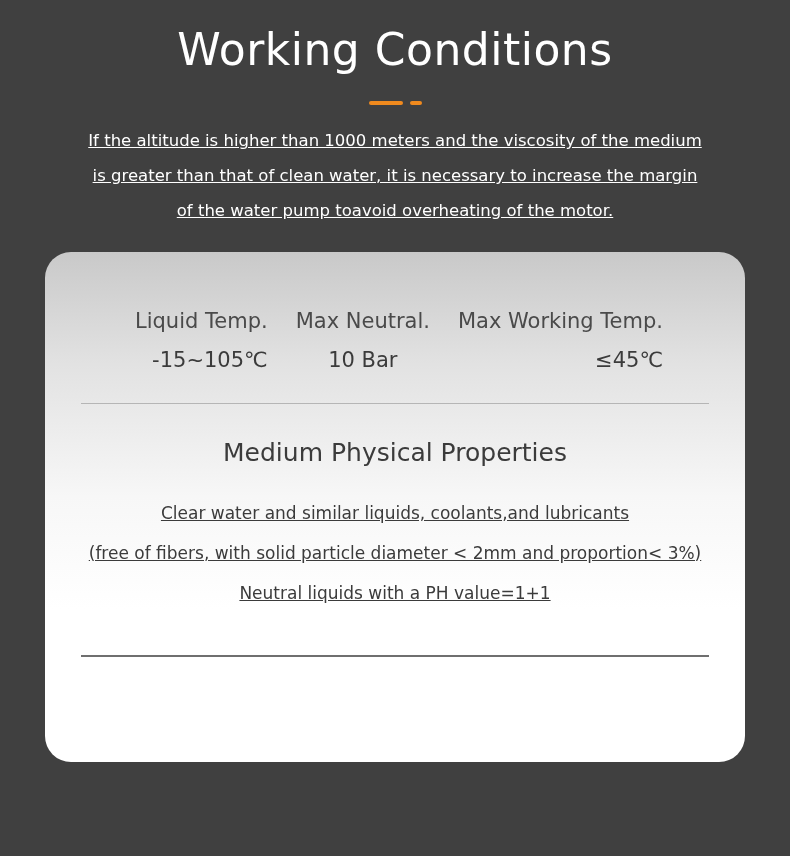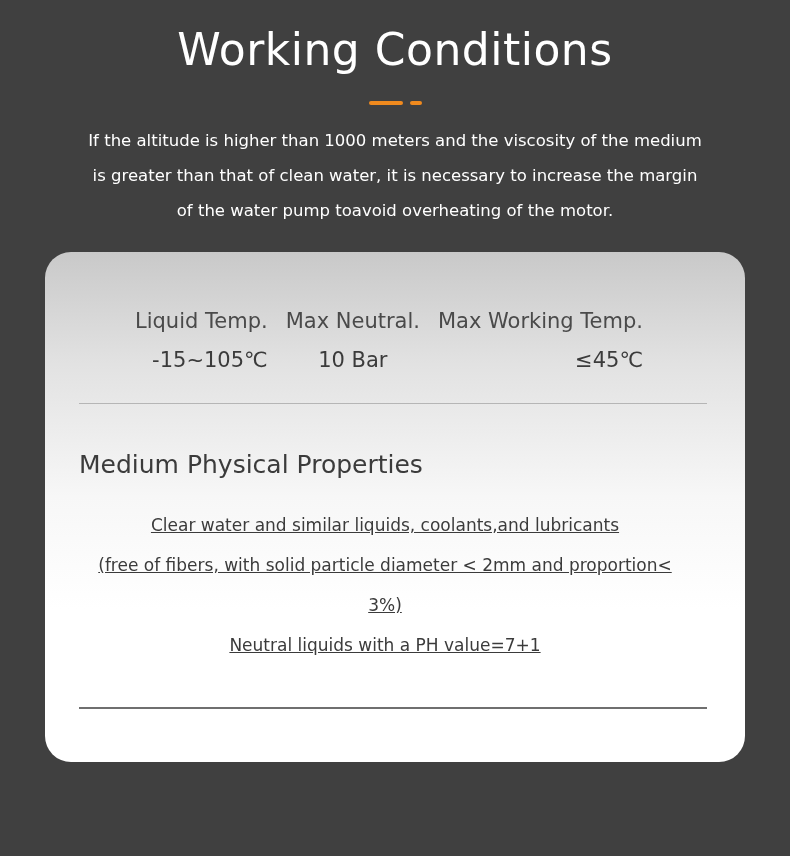--- a/index.html
+++ b/index.html
@@ -56,20 +56,21 @@
     background: #f08a1e;
     border-radius: 2px;
   }
   .subtitle {
     margin: 1px auto;
     width: 620px;
     font-size: 16.5px;
     line-height: 35px;
     color: #ffffff;
     font-weight: 400;
+    text-decoration: underline;
   }
 
   
   .card-wrap {
     position: relative;
     margin: 24px auto 0 auto;
     width: 700px;
   }
   .card-accent {
     position: absolute;
@@ -84,21 +85,21 @@
   }
   .card {
     position: relative;
     z-index: 2;
     margin-top: 14px;
     width: 700px;
     height: 510px;
     border-radius: 26px;
     background: linear-gradient(180deg, #c9c9c9 0%, #e2e2e2 22%, #f7f7f7 48%, #ffffff 70%, #ffffff 100%);
     box-sizing: border-box;
-    padding: 58px 54px 0 34px;
+    padding: 58px 34px 0 34px;
     color: #3a3a3a;
   }
 
   .specs {
     display: flex;
     justify-content: space-between;
     align-items: flex-start;
     padding: 0 48px 0 56px;
   }
   .spec {
@@ -127,22 +128,22 @@
     height: 1px;
     background: #b5b5b5;
   }
   .rule.bottom {
     margin-top: 42px;
     height: 2px;
     background: #6f6f6f;
   }
 
   .section-title {
-    margin-top: 46px;
-    text-align: left;
+    margin-top: 34px;
+    text-align: center;
     font-size: 25px;
     color: #3b3b3b;
     font-weight: 400;
   }
   .notes {
     margin-top: 26px;
     text-align: center;
   }
   .note {
     font-size: 17px;
@@ -187,21 +188,21 @@
         </div>
       </div>
 
       <div class="rule"></div>
 
       <div class="section-title">Medium Physical Properties</div>
 
       <div class="notes">
         <div class="note">Clear water and similar liquids, coolants,and lubricants</div>
         <div class="note">(free of fibers, with solid  particle diameter &lt; 2mm and proportion&lt; 3%)</div>
-        <div class="note">Neutral liquids with a PH value=7+1</div>
+        <div class="note">Neutral liquids with a PH value=1+1</div>
       </div>
 
       <div class="rule bottom"></div>
 
     </div>
   </div>
 
 </div>
 
 </body></html>

